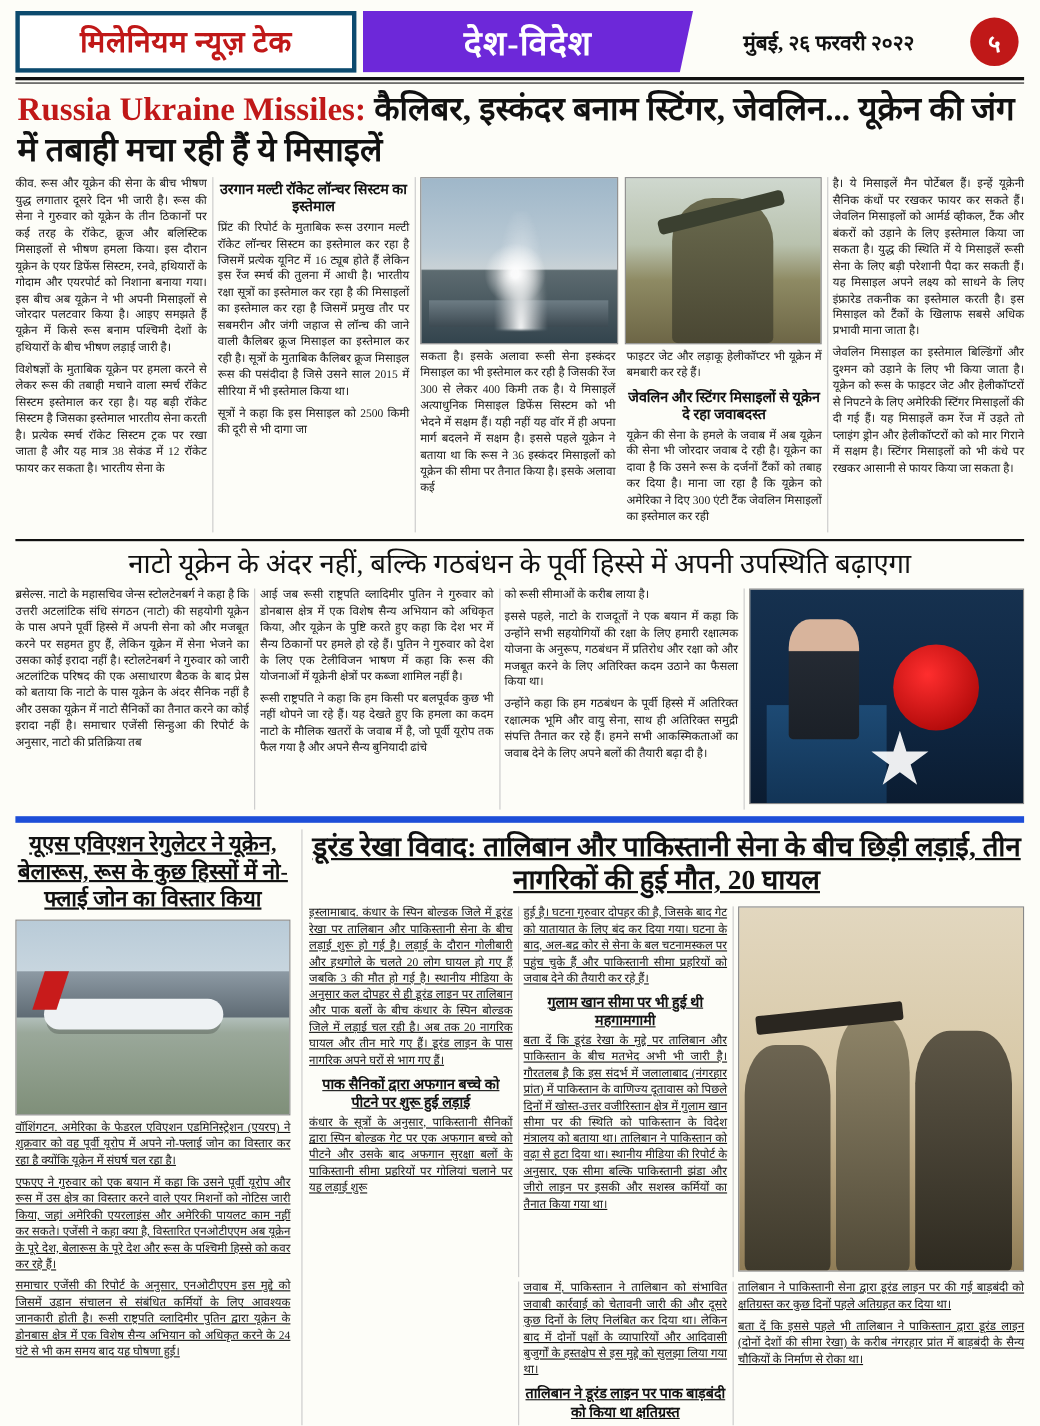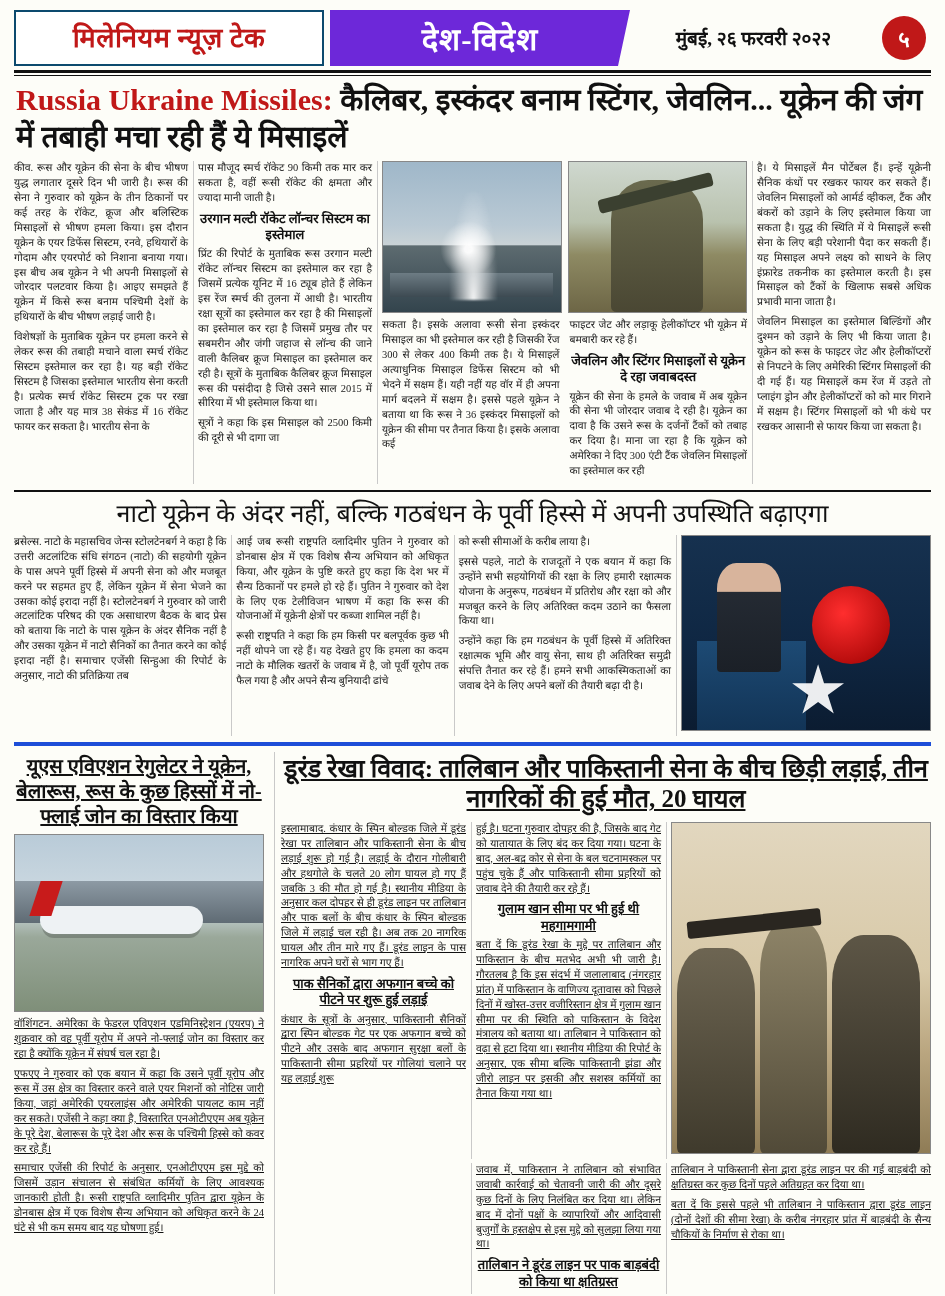--- a/index.html
+++ b/index.html
@@ -17,21 +17,21 @@
     position: relative;
   }
   
   .masthead {
     display:flex; align-items:stretch; gap:0;
     height: 56px; margin-bottom: 4px;
   }
   .brand {
     flex: 0 0 310px;
     display:flex; align-items:center; justify-content:center;
-    border: 2px solid #0c4a6e;
+    border: 4px solid #0c4a6e;
     background:#fff;
   }
   .brand-text {
     color:#c01818; font-weight:bold; font-size:27px;
     letter-spacing:.5px; line-height:1;
     font-family:"Liberation Serif", serif;
   }
   .section-band {
     flex: 0 0 300px;
     background:#6d28d9; color:#fff;
@@ -202,21 +202,21 @@
   
   .headline-2{
     font-family:"Liberation Serif", serif;
     font-weight:normal; font-size:25px; line-height:1.2;
     text-align:center; margin:7px 0 6px 0;
   }
   .story-2{
     display:grid;
     grid-template-columns: 1fr 1fr 1fr 250px;
     gap:0 10px;
-    border-bottom:4px solid #1d4ed8;
+    border-bottom:6px solid #1d4ed8;
     padding-bottom:6px;
   }
 
   
   .bottom{
     display:grid;
     grid-template-columns: 250px 1fr;
     gap:0 10px;
     margin-top:6px;
     text-decoration:underline;
@@ -263,25 +263,24 @@
   <div class="rule-thin"></div>
 
   <div class="headline-1">
     <span class="red">Russia Ukraine Missiles:</span><span> कैलिबर, इस्कंदर बनाम स्टिंगर, जेवलिन... यूक्रेन की जंग में तबाही मचा रही हैं ये मिसाइलें</span>
   </div>
 
   <div class="story-1">
 
     <div class="col">
       <p class="body">कीव. रूस और यूक्रेन की सेना के बीच भीषण युद्ध लगातार दूसरे दिन भी जारी है। रूस की सेना ने गुरुवार को यूक्रेन के तीन ठिकानों पर कई तरह के रॉकेट, क्रूज और बलिस्टिक मिसाइलों से भीषण हमला किया। इस दौरान यूक्रेन के एयर डिफेंस सिस्टम, रनवे, हथियारों के गोदाम और एयरपोर्ट को निशाना बनाया गया। इस बीच अब यूक्रेन ने भी अपनी मिसाइलों से जोरदार पलटवार किया है। आइए समझते हैं यूक्रेन में किसे रूस बनाम पश्चिमी देशों के हथियारों के बीच भीषण लड़ाई जारी है।</p>
-      <p class="body">विशेषज्ञों के मुताबिक यूक्रेन पर हमला करने से लेकर रूस की तबाही मचाने वाला स्मर्च रॉकेट सिस्टम इस्तेमाल कर रहा है। यह बड़ी रॉकेट सिस्टम है जिसका इस्तेमाल भारतीय सेना करती है। प्रत्येक स्मर्च रॉकेट सिस्टम ट्रक पर रखा जाता है और यह मात्र 38 सेकंड में 16 रॉकेट फायर कर सकता है। भारतीय सेना के</p>
-    </div>
-
-    <div class="col">
-      <p class="body">पास मौजूद स्मर्च रॉकेट 90 किमी तक मार कर सकता है, वहीं रूसी रॉकेट की क्षमता और ज्यादा मानी जाती है।</p>
+      <p class="body">विशेषज्ञों के मुताबिक यूक्रेन पर हमला करने से लेकर रूस की तबाही मचाने वाला स्मर्च रॉकेट सिस्टम इस्तेमाल कर रहा है। यह बड़ी रॉकेट सिस्टम है जिसका इस्तेमाल भारतीय सेना करती है। प्रत्येक स्मर्च रॉकेट सिस्टम ट्रक पर रखा जाता है और यह मात्र 38 सेकंड में 12 रॉकेट फायर कर सकता है। भारतीय सेना के</p>
+    </div>
+
+    <div class="col">
       <div class="subhead">उरगान मल्टी रॉकेट लॉन्चर सिस्टम का इस्तेमाल</div>
       <p class="body">प्रिंट की रिपोर्ट के मुताबिक रूस उरगान मल्टी रॉकेट लॉन्चर सिस्टम का इस्तेमाल कर रहा है जिसमें प्रत्येक यूनिट में 16 ट्यूब होते हैं लेकिन इस रेंज स्मर्च की तुलना में आधी है। भारतीय रक्षा सूत्रों का इस्तेमाल कर रहा है की मिसाइलों का इस्तेमाल कर रहा है जिसमें प्रमुख तौर पर सबमरीन और जंगी जहाज से लॉन्च की जाने वाली कैलिबर क्रूज मिसाइल का इस्तेमाल कर रही है। सूत्रों के मुताबिक कैलिबर क्रूज मिसाइल रूस की पसंदीदा है जिसे उसने साल 2015 में सीरिया में भी इस्तेमाल किया था।</p>
       <p class="body">सूत्रों ने कहा कि इस मिसाइल को 2500 किमी की दूरी से भी दागा जा</p>
     </div>
 
     <div class="col">
       <div style="display:flex; gap:6px;">
         <div class="photo ph-missile" style="flex:1">
           <div class="ship"></div>
           <div class="smoke"></div>

